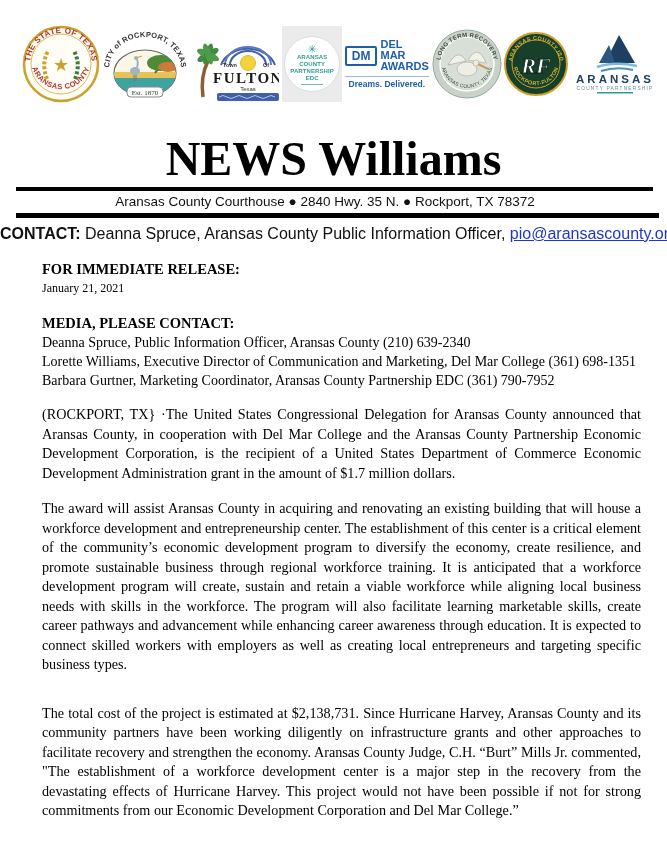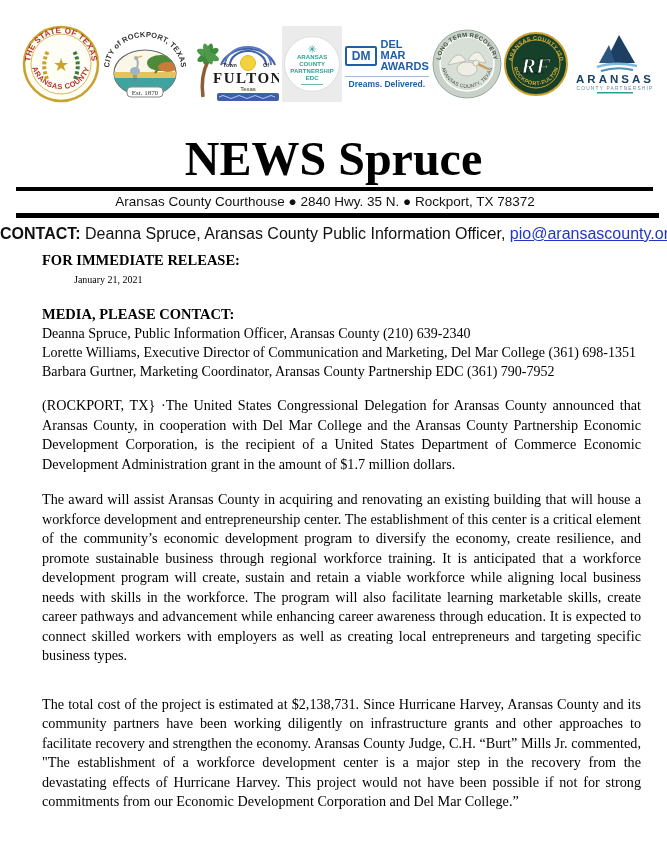--- a/index.html
+++ b/index.html
@@ -44,22 +44,22 @@
   }
   .contact-line{
     font-family:"Liberation Sans",sans-serif;font-size:16px;text-align:center;
     margin-top:7px;color:#111;white-space:nowrap;
   }
   .contact-line .lbl{font-weight:bold;}
   .contact-line a{color:#2036c9;text-decoration:underline;}
   
   .content{padding:0 26px 0 42px;}
   .h-bold{font-weight:bold;font-size:14.5px;line-height:19px;}
-  .imm{margin-top:8px;}
-  .date-line{font-size:10px;line-height:19px;margin-left:32px;}
+  .imm{margin-top:17px;}
+  .date-line{font-size:12px;line-height:19px;}
   .media-head{margin-top:16px;}
   .media-list{font-size:14px;line-height:19px;}
   .headline{
     font-weight:bold;font-size:14.5px;line-height:21px;margin-top:20px;max-width:578px;
   }
   .para{
     font-size:14.2px;line-height:19.5px;text-align:justify;margin:0;
   }
   .p1{margin-top:15px;}
   .p2{margin-top:16px;}
@@ -217,21 +217,21 @@
         <path d="M26,34 Q44,28 66,33" stroke="#7fb8d8" stroke-width="2.5" fill="none"></path>
         <path d="M30,38 Q46,33 62,37" stroke="#4a90b8" stroke-width="2" fill="none"></path>
       </g>
       <text x="44" y="50" font-size="11.5" font-weight="bold" fill="#1c3f63" letter-spacing="3" text-anchor="middle">ARANSAS</text>
       <text x="44" y="57" font-size="4.8" fill="#6b87a0" letter-spacing="1.2" text-anchor="middle">COUNTY PARTNERSHIP</text>
       <rect x="26" y="59" width="36" height="1.5" fill="#2b9e94"></rect>
     </svg>
   </div>
 </div>
 
-<div class="news-title">NEWS Spruce</div>
+<div class="news-title">NEWS Williams</div>
 <div class="rule-a"></div>
 <div class="address-line">Aransas County Courthouse ● 2840 Hwy. 35 N. ● Rockport, TX 78372</div>
 <div class="rule-b"></div>
 
 <div class="contact-line"><span class="lbl">CONTACT:</span><span> Deanna Spruce, Aransas County Public Information Officer, </span><a href="#">pio@aransascounty.org</a><span>, (361) 790-9496</span></div>
 
 <div class="content">
 
   <div class="h-bold imm">FOR IMMEDIATE RELEASE:</div>
   <div class="date-line">January 21, 2021</div>

